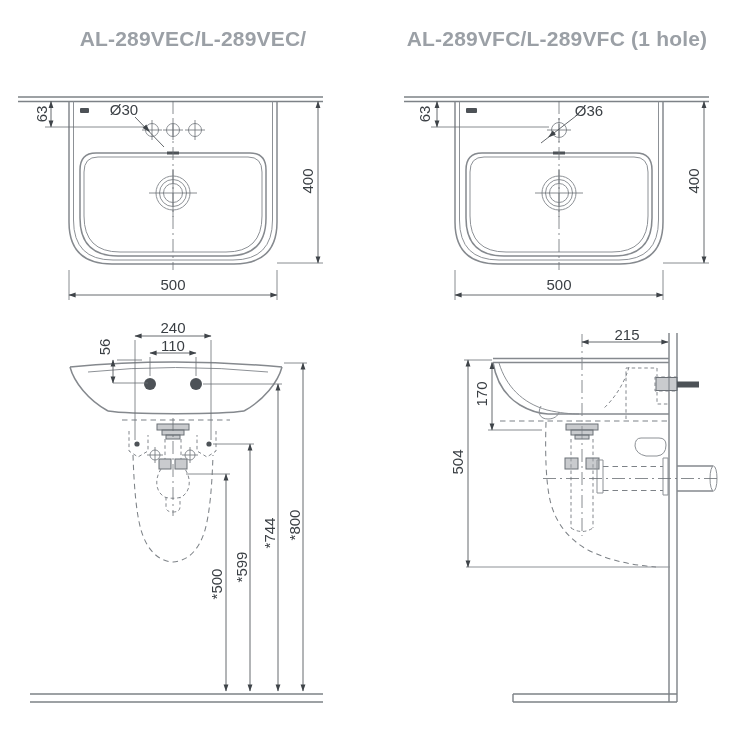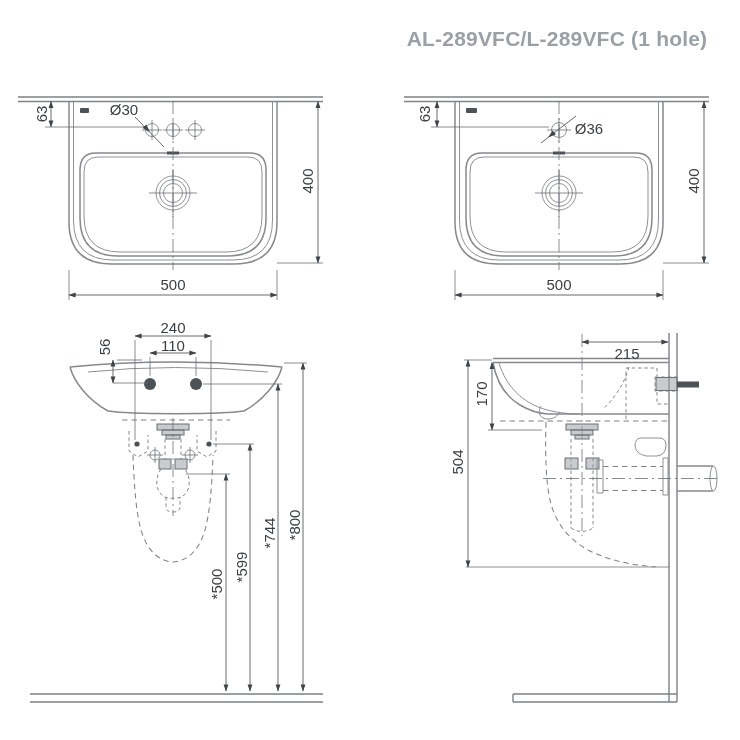--- a/index.html
+++ b/index.html
@@ -192,40 +192,41 @@
 
       <path class="dimln" marker-start="url(#arr)" marker-end="url(#arr)" d="M582,342 H668"></path>
       <path class="dimln" marker-start="url(#arr)" marker-end="url(#arr)" d="M468,360 V567"></path>
       <path class="ext" d="M464,360 H492"></path>
       <path class="dimln" marker-start="url(#arr)" marker-end="url(#arr)" d="M492,362.5 V430"></path>
       <path class="ext" d="M488,430 H542"></path>
     </g>
   </svg>
 
   <div class="title" style="left:28px;top:26px;">
+    <div>AL-289VEC/L-289VEC/</div>
   </div>
   <div class="title" style="left:392px;top:26px;">
     <div>AL-289VFC/L-289VFC (1 hole)</div>
   </div>
 
   <span class="dim rot" style="left:41px;top:114px;">63</span>
   <span class="dim" style="left:124px;top:109px;">Ø30</span>
   <span class="dim rot" style="left:307px;top:181px;">400</span>
   <span class="dim" style="left:173px;top:284px;">500</span>
 
   <span class="dim rot" style="left:424px;top:114px;">63</span>
-  <span class="dim" style="left:589px;top:128px;">Ø36</span>
+  <span class="dim" style="left:589px;top:110px;">Ø36</span>
   <span class="dim rot" style="left:693px;top:181px;">400</span>
   <span class="dim" style="left:559px;top:284px;">500</span>
 
   <span class="dim" style="left:173px;top:327px;">240</span>
   <span class="dim" style="left:173px;top:345px;">110</span>
   <span class="dim rot" style="left:104px;top:347px;">56</span>
   <span class="dim rot" style="left:216px;top:584px;">*500</span>
   <span class="dim rot" style="left:241px;top:567px;">*599</span>
   <span class="dim rot" style="left:269px;top:533px;">*744</span>
   <span class="dim rot" style="left:294px;top:525px;">*800</span>
 
-  <span class="dim" style="left:627px;top:353px;">215</span>
+  <span class="dim" style="left:627px;top:334px;">215</span>
   <span class="dim rot" style="left:481px;top:394px;">170</span>
   <span class="dim rot" style="left:457px;top:462px;">504</span>
 
 </div>
 
 </body></html>

